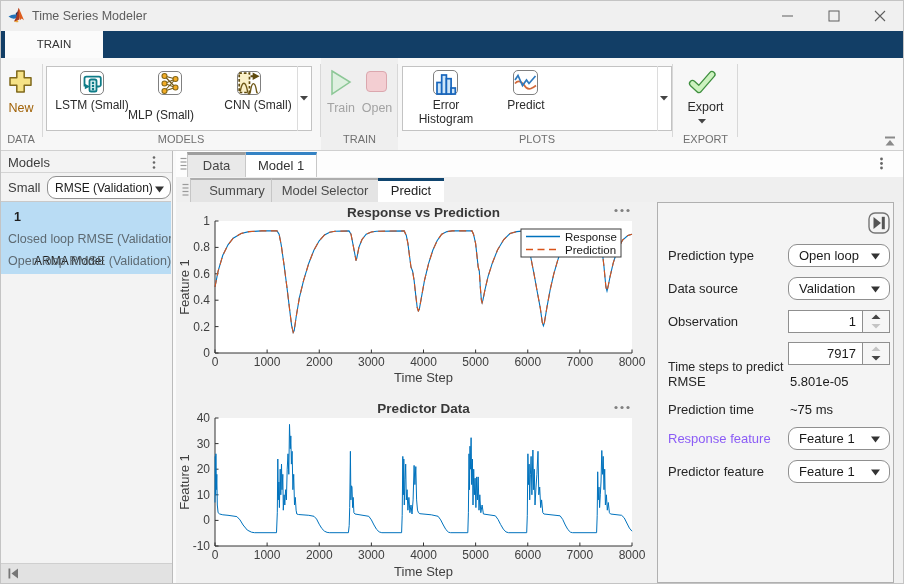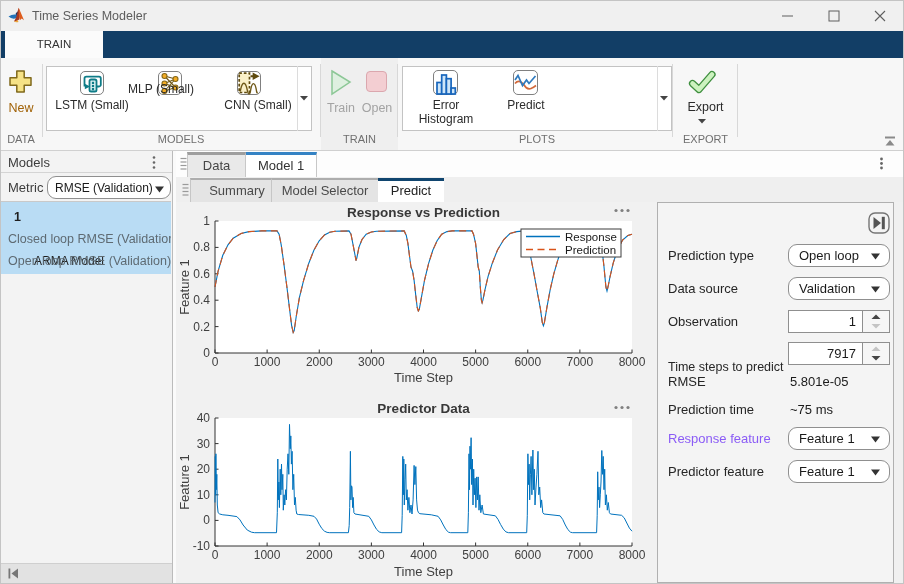--- a/index.html
+++ b/index.html
@@ -74,21 +74,21 @@
       <line x1="6.5" y1="20" x2="17.5" y2="16.5"></line>
   </g>
   <g fill="#f3ac25" stroke="#86691a" stroke-width="1.1">
     <circle cx="6.5" cy="5" r="2.5"></circle>
       <circle cx="6.5" cy="12.5" r="2.5"></circle>
       <circle cx="6.5" cy="20" r="2.5"></circle>
     <circle cx="17.5" cy="8" r="2.5"></circle>
       <circle cx="17.5" cy="16.5" r="2.5"></circle>
   </g>
 </svg>
-<div class="abs" style="left:125px;top:82px;width:72px;text-align:center;font-size:12px;color:#2b2b2b;">MLP (Small)</div>
+<div class="abs" style="left:125px;top:108px;width:72px;text-align:center;font-size:12px;color:#2b2b2b;">MLP (Small)</div>
 
 <div class="abs" style="left:237px;top:71px;width:24px;height:24px;background:#fff;border:1px solid #808080;border-radius:5px;"></div>
 <svg class="abs" style="left:237px;top:71px;" width="24" height="24" viewBox="0 0 24 24">
   <rect x="2.2" y="2.2" width="10.3" height="19.3" fill="#faf0c8" stroke="#5f4a0e" stroke-width="1.7" stroke-dasharray="2.7 1.9"></rect>
   <path d="M3.2 20.5 C5.2 9.5 8.6 9.5 10.6 20.5 C11.4 24 12.6 24 13.4 20.5 C15 10 18 10 19.6 20.5 Q20 22.5 20.8 21.5" fill="none" stroke="#6e5716" stroke-width="1.4"></path>
   <path d="M13.5 5.2 h3.8 M16.6 3 l4 2.2 -4 2.2 Z" stroke="#5f4a0e" stroke-width="1.9" fill="#5f4a0e"></path>
 </svg>
 <div class="abs" style="left:204px;top:98px;width:108px;text-align:center;font-size:12px;color:#2b2b2b;">CNN (Small)</div>
 
 <svg class="abs" style="left:328px;top:69px;" width="26" height="28" viewBox="0 0 26 28">
@@ -140,21 +140,21 @@
 </svg>
 
 <div class="abs" style="left:0;top:151px;width:172px;height:433px;background:#f3f3f3;border-left:1px solid #cfcfcf;"></div>
 <div class="abs" style="left:0;top:151px;width:172px;height:22px;border-bottom:1px solid #d4d4d4;"></div>
 <div class="abs" style="left:8px;top:155px;font-size:13px;color:#3d3d3d;">Models</div>
 <svg class="abs" style="left:148px;top:155px;" width="12" height="15" viewBox="0 0 12 15">
   <circle cx="6" cy="2.5" r="1.3" fill="#666"></circle>
     <circle cx="6" cy="7.5" r="1.3" fill="#666"></circle>
     <circle cx="6" cy="12.5" r="1.3" fill="#666"></circle>
 </svg>
-<div class="abs" style="left:8px;top:180px;font-size:13px;color:#3d3d3d;">Metric</div>
+<div class="abs" style="left:8px;top:180px;font-size:13px;color:#3d3d3d;">Small</div>
 <div class="abs" style="left:47px;top:176px;width:124px;height:23px;background:#fff;border:1px solid #8f8f8f;border-radius:9px;"></div>
 <div class="abs" style="left:55px;top:181px;font-size:12px;color:#1a1a1a;">RMSE (Validation)</div>
 <svg class="abs" style="left:154px;top:185px;" width="11" height="9" viewBox="0 0 11 9">
     <path d="M1 1.5 L5.5 7.5 L10 1.5 Z" fill="#333"></path>
   </svg>
 <div class="abs" style="left:0px;top:201px;width:171px;height:1px;background:#c9c9c9;"></div>
 
 <div class="abs" style="left:0px;top:202px;width:171px;height:72px;background:#b9dcf4;overflow:hidden;">
   <div class="abs" style="left:14px;top:8px;font-size:12.5px;color:#1f1f1f;font-weight:bold;">1</div>
   <div class="abs" style="left:34px;top:8px;font-size:12px;color:#1f1f1f;margin-top:44px;">ARMA Model</div>

